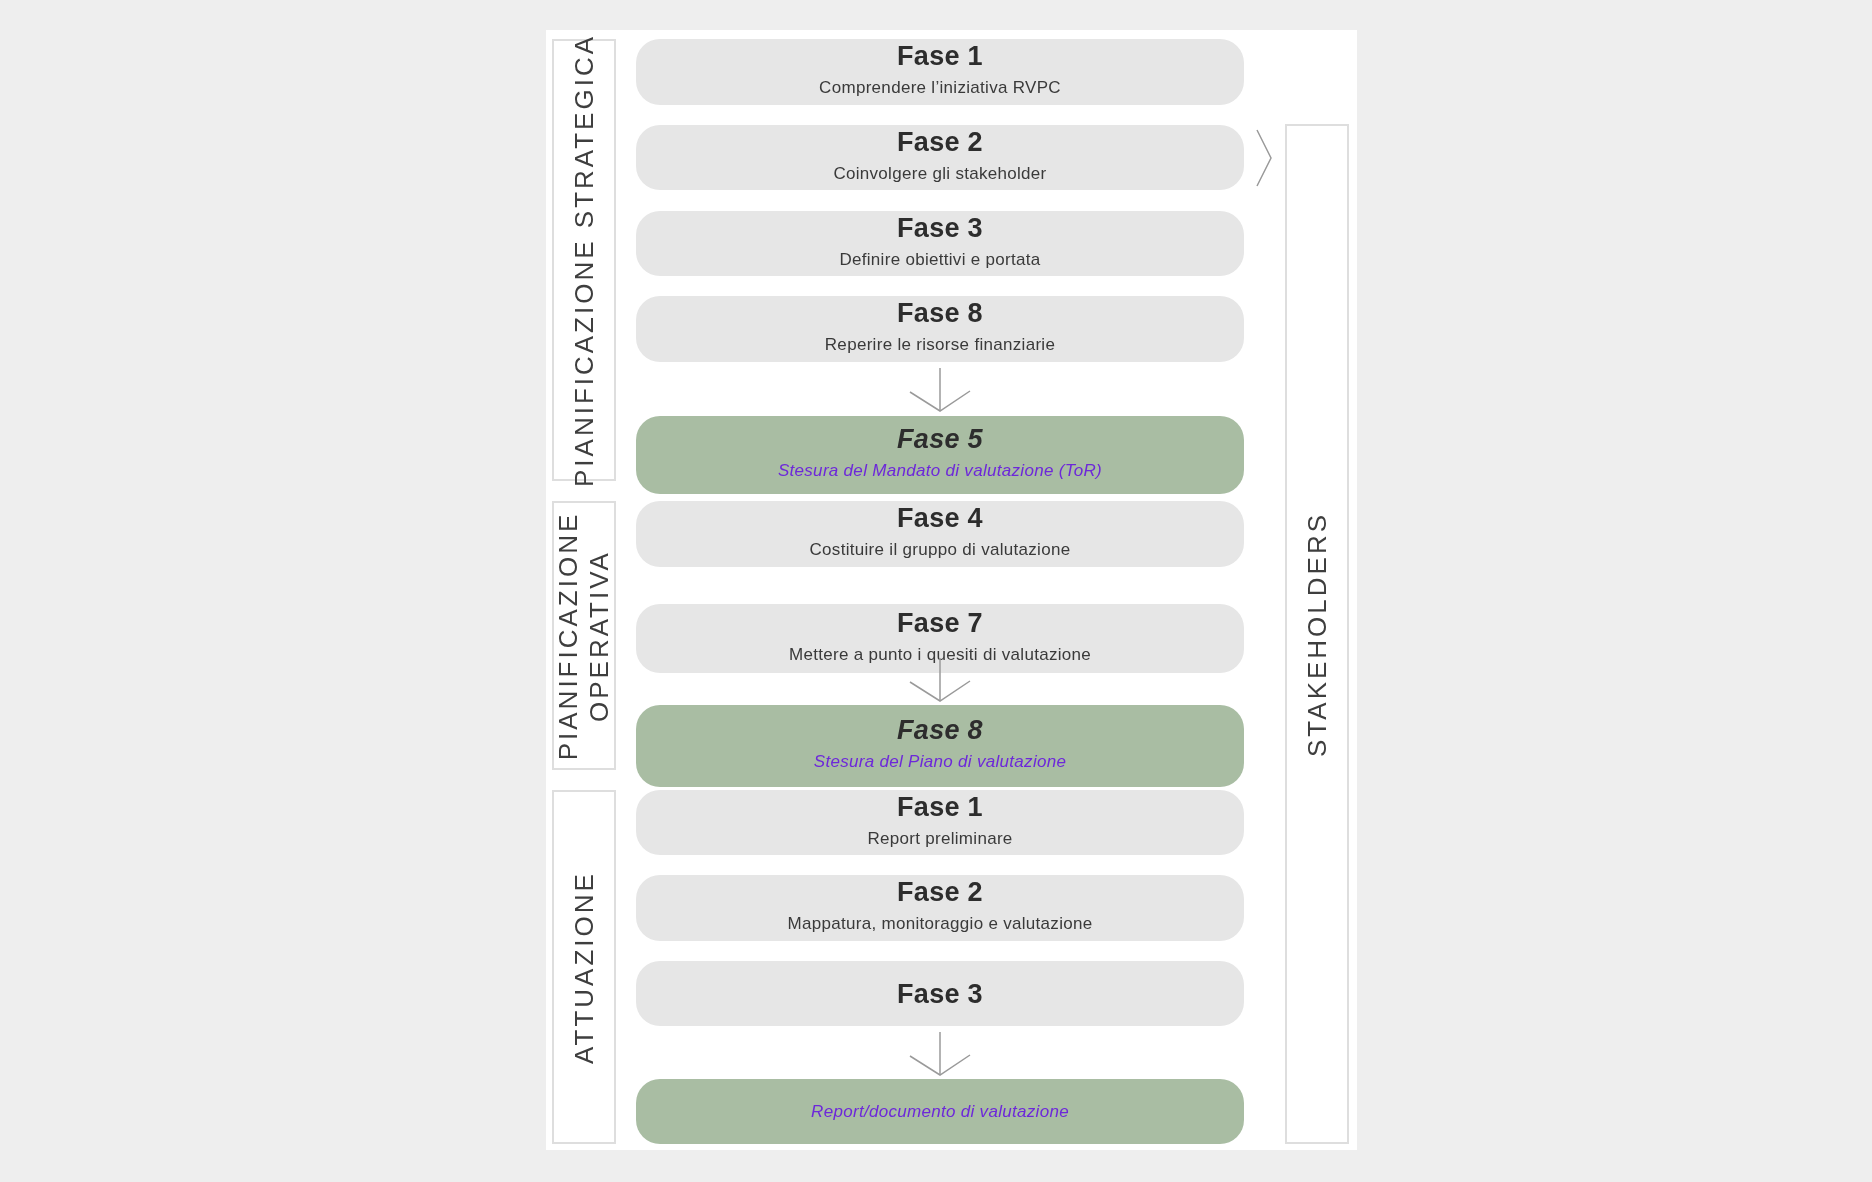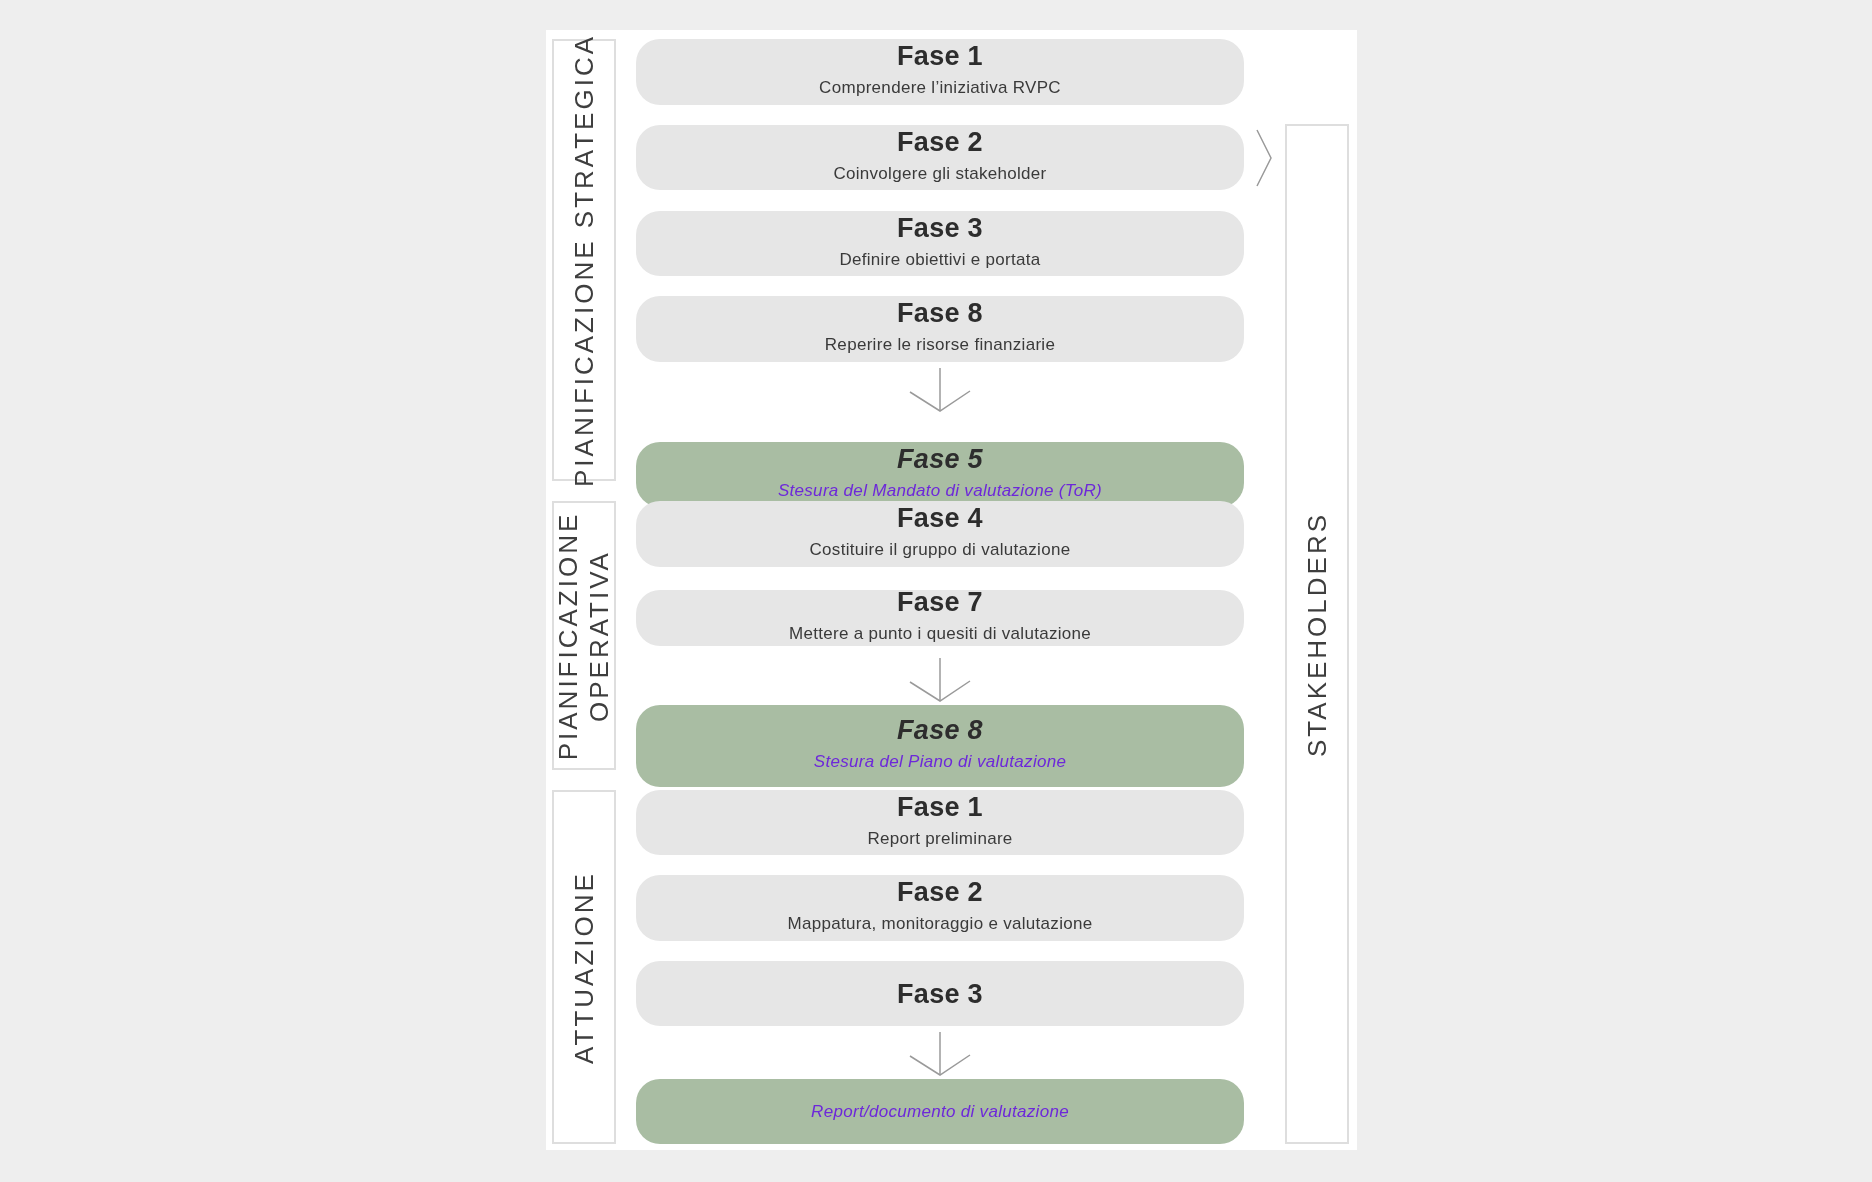--- a/index.html
+++ b/index.html
@@ -71,23 +71,23 @@
   }
   .gray  { background: #e6e6e6; }
   .green { background: #a9bda3; }
   .green .t, .green .d { font-style: italic; }
   .green .d { color: #6d28d9; }
 
   .p1  { top: 9px;    height: 66px; }
   .p2  { top: 95px;   height: 65px; }
   .p3  { top: 181px;  height: 65px; }
   .p4  { top: 266px;  height: 66px; }
-  .p5  { top: 386px;  height: 65px; margin-top: 26px; }
+  .p5  { top: 386px;  height: 78px; }
   .p6  { top: 471px;  height: 66px; }
-  .p7  { top: 560px;  height: 56px; }
+  .p7  { top: 574px;  height: 69px; }
   .p8  { top: 675px;  height: 82px; }
   .p9  { top: 760px;  height: 65px; }
   .p10 { top: 845px;  height: 66px; }
   .p11 { top: 931px;  height: 65px; }
   .p12 { top: 1049px; height: 65px; }
 
   
   .arrow-down {
     position: absolute;
     left: 363px;

